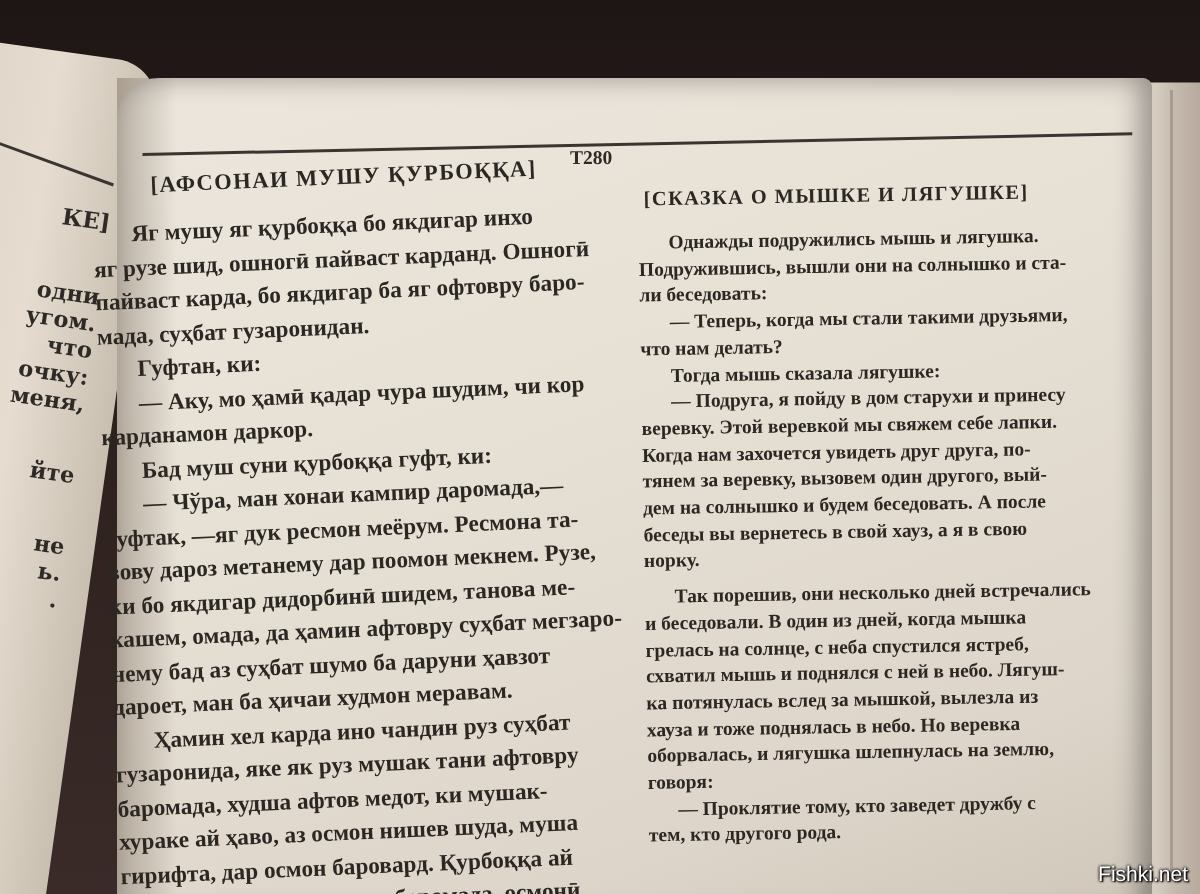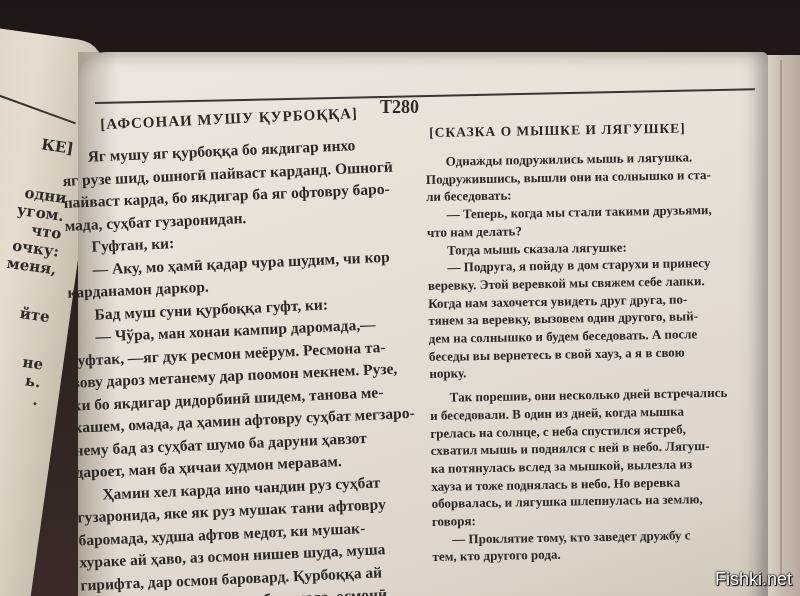--- a/index.html
+++ b/index.html
@@ -45,39 +45,39 @@
   }
   .gutter-shadow {
     position:absolute; left:78px; top:52px; width:40px; height:560px;
     background:linear-gradient(90deg,rgba(90,75,60,0.35),rgba(90,75,60,0));
   }
   .header-rule {
     position:absolute; left:95px; top:102px; width:660px; height:2px; background:#3b3531;
     transform:rotate(-1.2deg); transform-origin:left center;
   }
   .page-num {
-    position:absolute; left:380px; top:97px; font-size:18px; color:#2f2a26; font-weight:bold;
+    position:absolute; left:380px; top:97px; font-size:13px; color:#2f2a26; font-weight:bold;
     font-family:"Liberation Serif", serif;
   }
   .col {
     position:absolute; color:#2b2723; font-family:"Liberation Serif", serif;
   }
   .col-left { left:60px; top:118px; width:360px; transform:rotate(-2.5deg); transform-origin:top left; }
   .col-right { left:425px; top:125px; width:360px; transform:rotate(-1deg); transform-origin:top left; }
   .title { font-weight:bold; font-size:15px; letter-spacing:1px; margin:0 0 12px 40px; }
   .col-right .title { margin-left:4px; font-size:13.5px; }
   .line { white-space:nowrap; font-weight:bold; }
   .col-left .line { font-size:15.5px; line-height:22.5px; }
   .col-right .line { font-size:13px; line-height:17.7px; }
   .col-right .gap { height:6px; }
   .indent { padding-left:26px; }
   .col-right .indent { padding-left:20px; }
   .watermark {
     position:absolute; right:8px; bottom:6px; font-family:"Liberation Sans", sans-serif;
-    font-size:18px; color:#ffffff; text-shadow:0 0 2px #000,0 0 2px #000,1px 1px 1px #000;
+    font-size:14px; color:#ffffff; text-shadow:0 0 2px #000,0 0 2px #000,1px 1px 1px #000;
   }
 </style>
 </head>
 <body>
 
 <div class="bg-dark"></div>
 
 <div class="left-page">
   <div class="rule"></div>
   <div id="left-frags">

